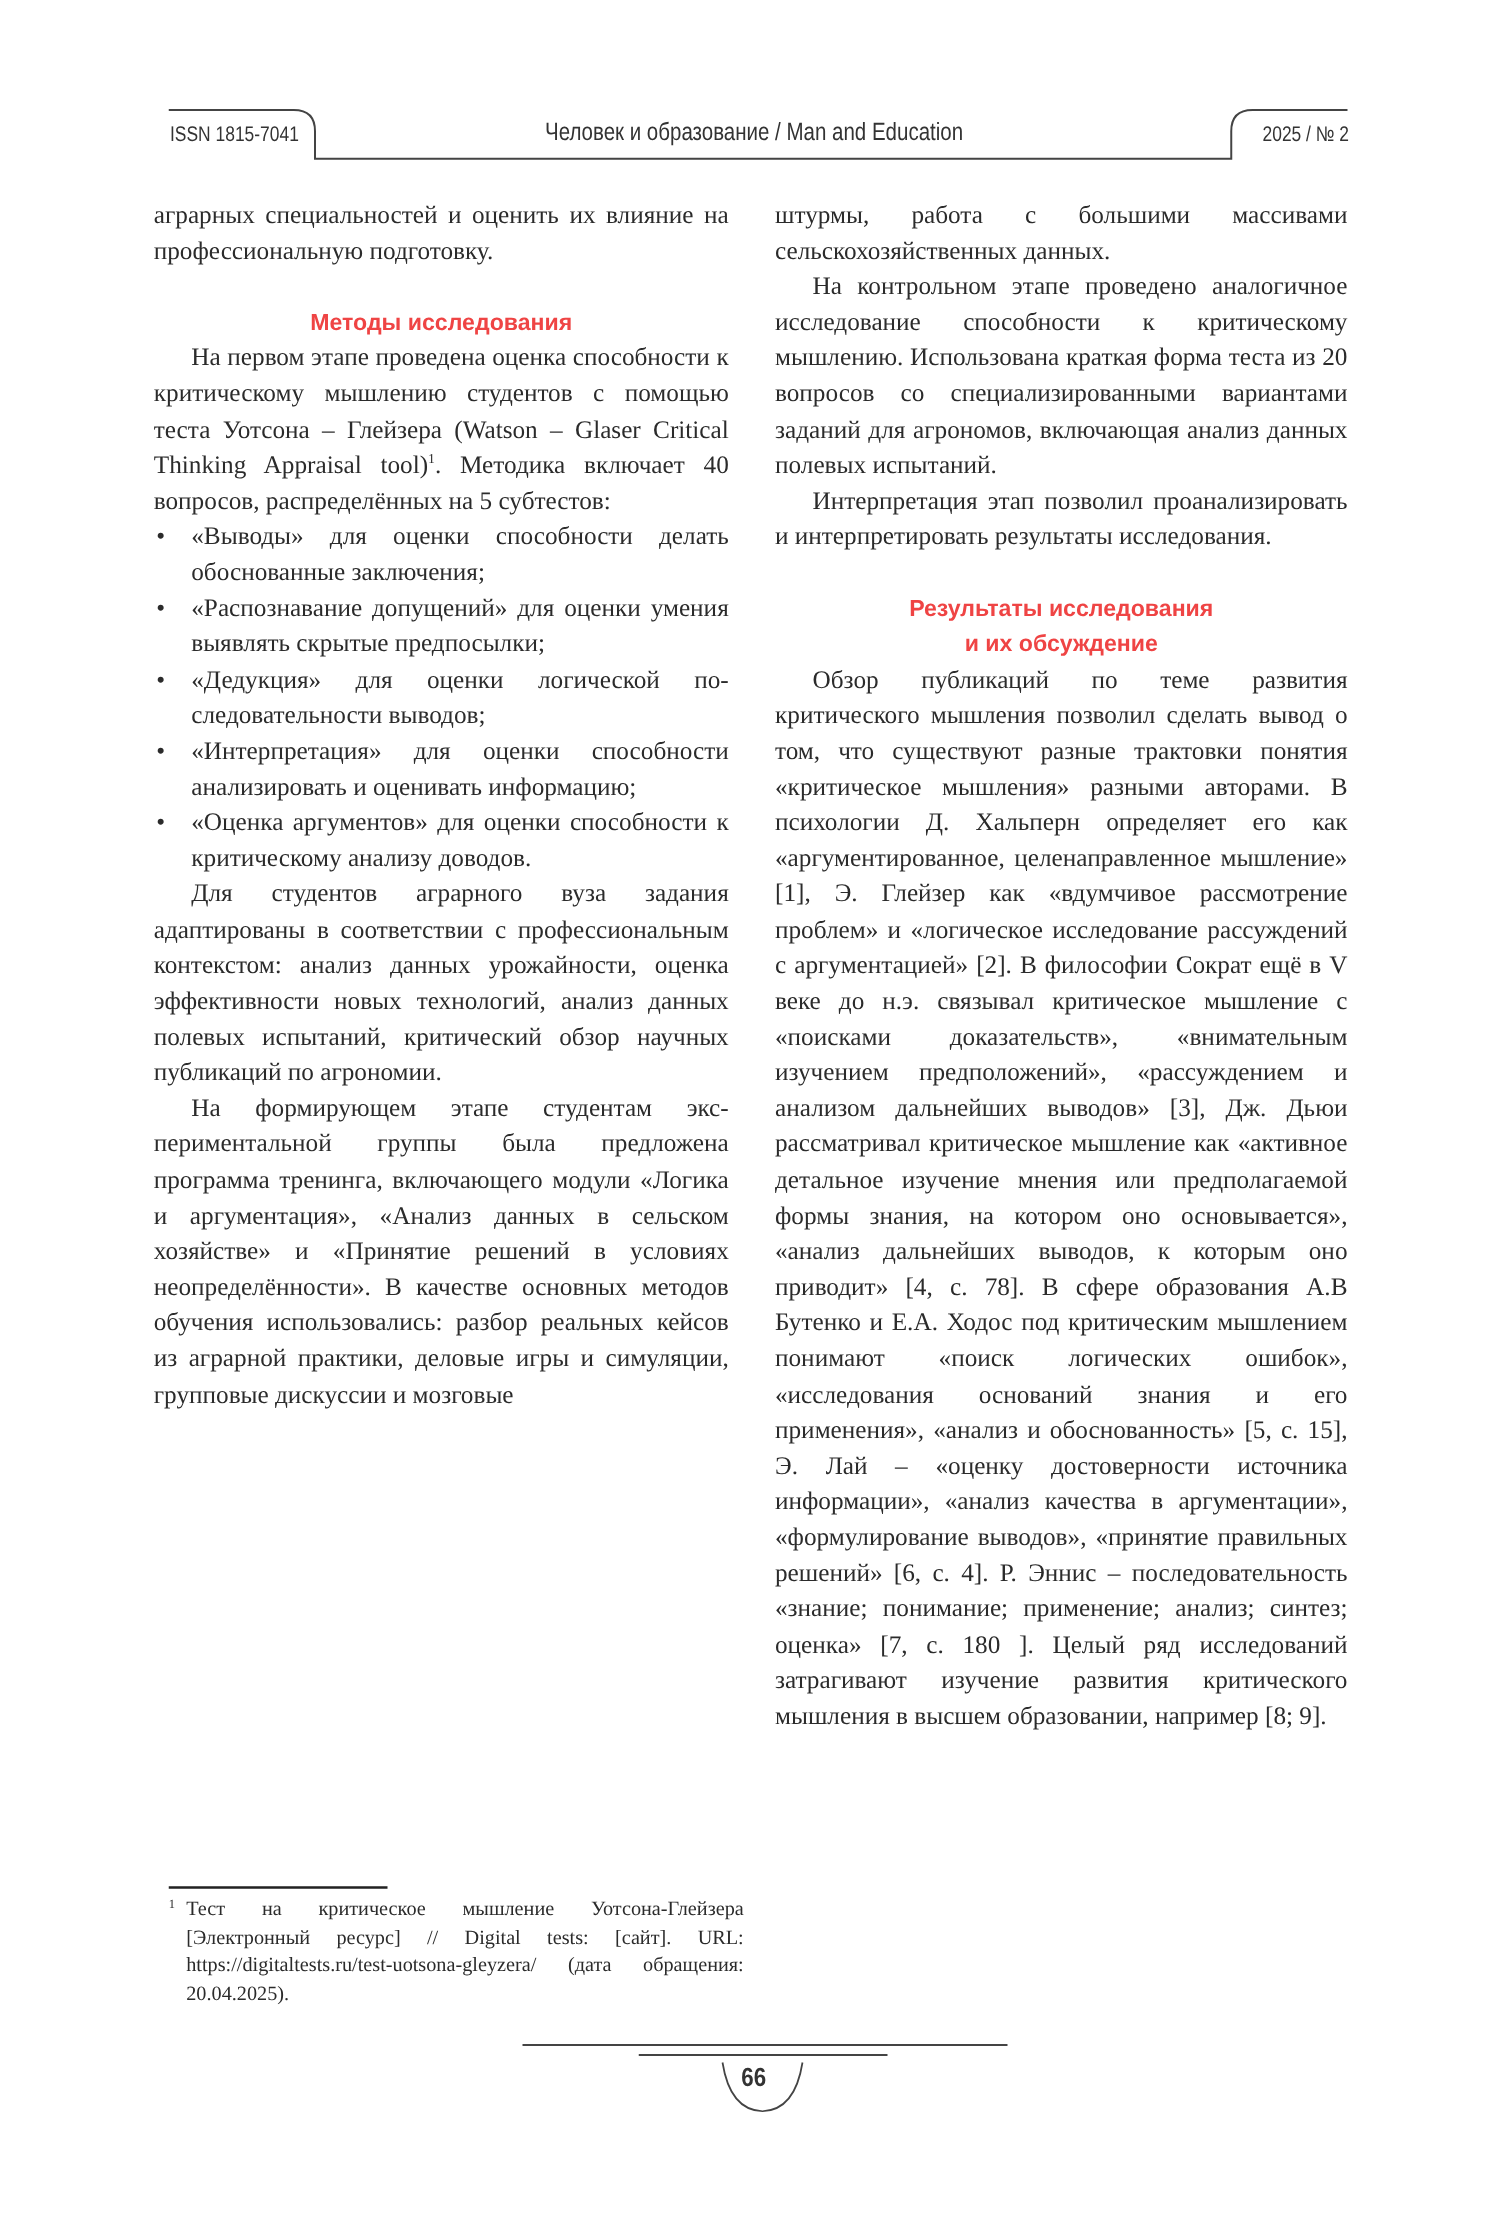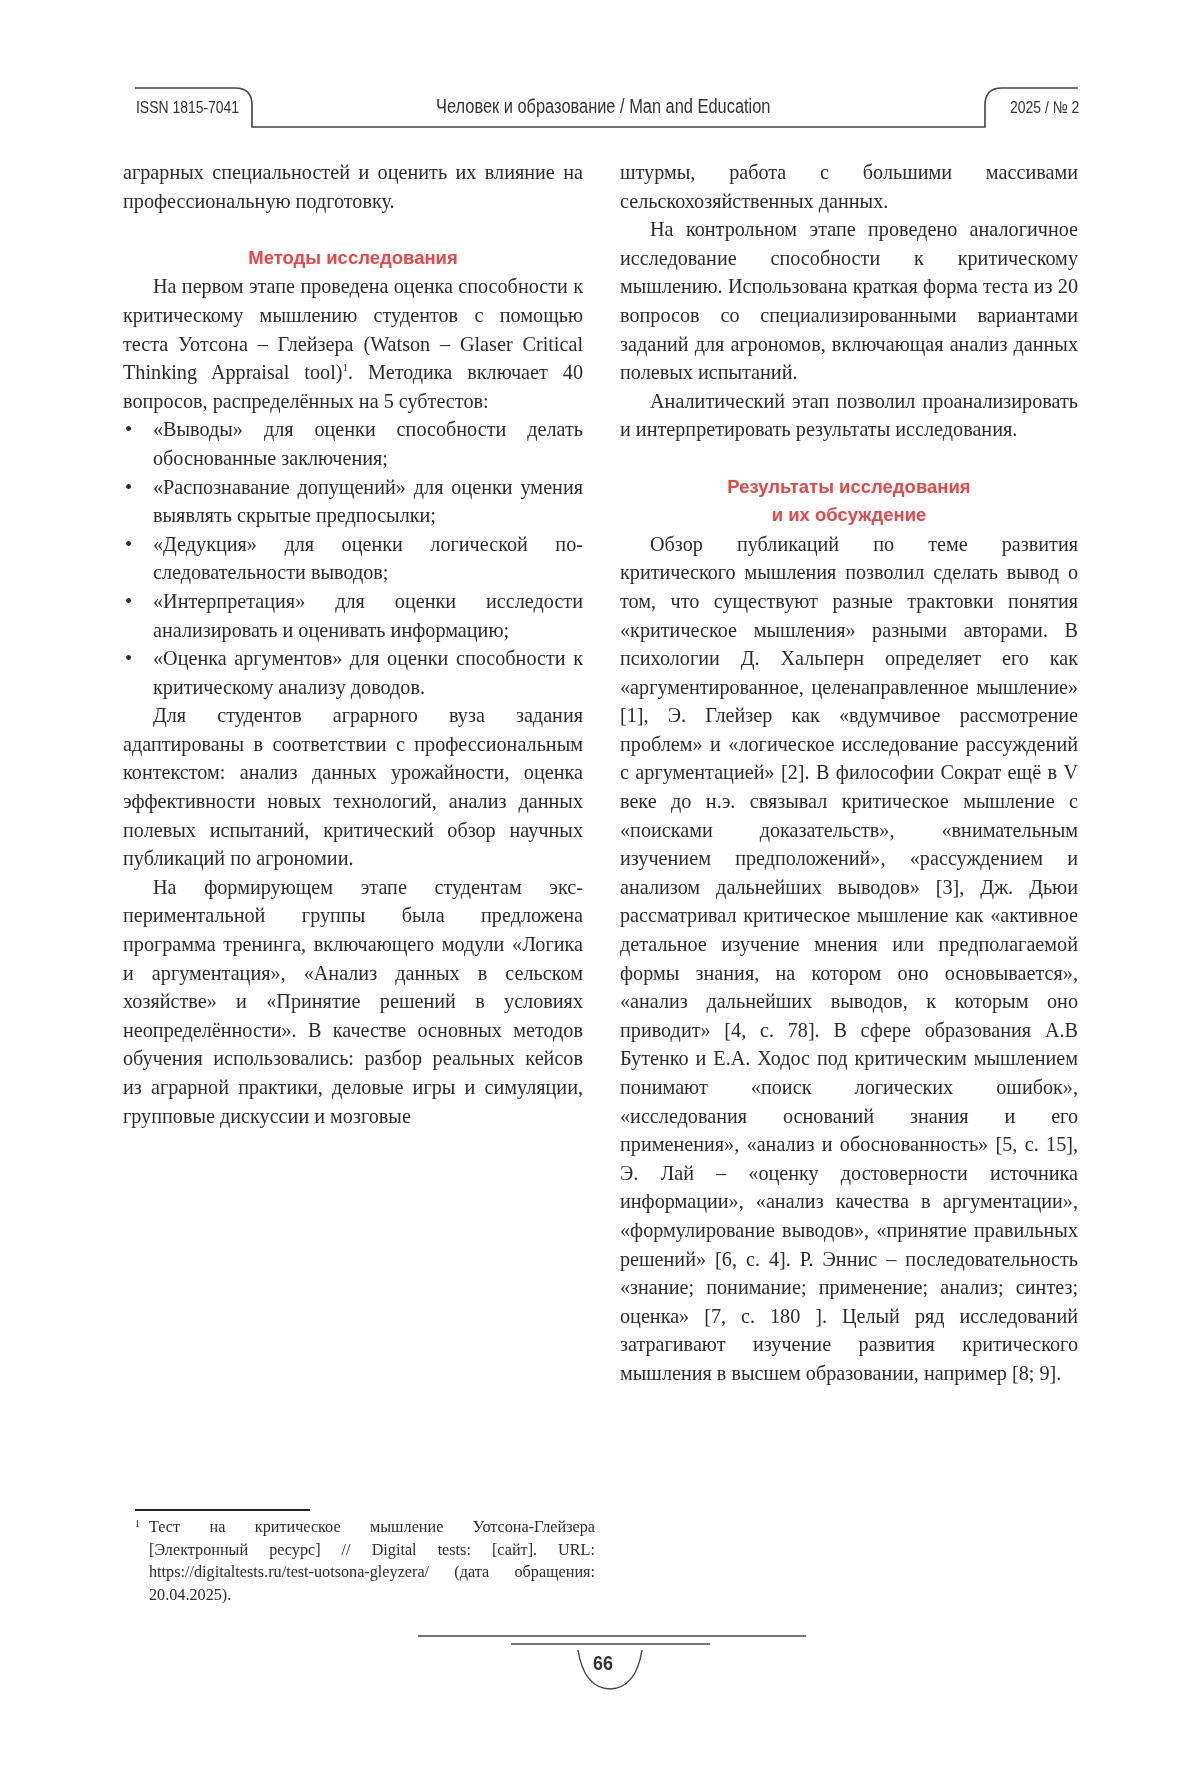--- a/index.html
+++ b/index.html
@@ -45,37 +45,37 @@
 
 <div class="col col-left">
   <p class="p">аграрных специальностей и оценить их влияние на профессиональную подготовку.</p>
   <div class="gap"></div>
   <h2 class="h">Методы исследования</h2>
   <p class="p indent"><span>На первом этапе проведена оценка спо­собности к критическому мышлению сту­дентов с помощью теста Уотсона – Глейзера (Watson – Glaser Critical Thinking Appraisal tool)</span><sup>1</sup><span>. Методика включает 40 вопросов, распределённых на 5 субтестов:</span></p>
   <ul class="bullets">
     <li><span class="bullet-dot">•</span><span>«Выводы» для оценки способности де­лать обоснованные заключения;</span></li>
     <li><span class="bullet-dot">•</span><span>«Распознавание допущений» для оцен­ки умения выявлять скрытые предпо­сылки;</span></li>
     <li><span class="bullet-dot">•</span><span>«Дедукция» для оценки логической по­следовательности выводов;</span></li>
-    <li><span class="bullet-dot">•</span><span>«Интерпретация» для оценки исследо­сти анализировать и оценивать инфор­мацию;</span></li>
+    <li><span class="bullet-dot">•</span><span>«Интерпретация» для оценки способно­сти анализировать и оценивать инфор­мацию;</span></li>
     <li><span class="bullet-dot">•</span><span>«Оценка аргументов» для оценки спо­собности к критическому анализу дово­дов.</span></li>
   </ul>
   <p class="p indent">Для студентов аграрного вуза задания адаптированы в соответствии с професси­ональным контекстом: анализ данных уро­жайности, оценка эффективности новых технологий, анализ данных полевых испы­таний, критический обзор научных публи­каций по агрономии.</p>
   <p class="p indent">На формирующем этапе студентам экс­периментальной группы была предложена программа тренинга, включающего модули «Логика и аргументация», «Анализ дан­ных в сельском хозяйстве» и «Принятие решений в условиях неопределённости». В качестве основных методов обучения ис­пользовались: разбор реальных кейсов из аграрной практики, деловые игры и симу­ляции, групповые дискуссии и мозговые</p>
 </div>
 
 <div class="fn-rule"></div>
 <div class="footnote">
   <span class="fn-mark">1</span>
   <div class="fn-text">Тест на критическое мышление Уотсона-Глейзера [Электронный ресурс] // Digital tests: [сайт]. URL: https://digitaltests.ru/test-uotsona-gleyzera/ (дата обра­щения: 20.04.2025).</div>
 </div>
 
 <div class="col col-right">
   <p class="p">штурмы, работа с большими массивами сельскохозяйственных данных.</p>
   <p class="p indent">На контрольном этапе проведено анало­гичное исследование способности к крити­ческому мышлению. Использована краткая форма теста из 20 вопросов со специализи­рованными вариантами заданий для агро­номов, включающая анализ данных поле­вых испытаний.</p>
-  <p class="p indent">Аналитический этап позволил проана­лизировать и интерпретировать результа­ты исследования.</p>
+  <p class="p indent">Интерпретация этап позволил проана­лизировать и интерпретировать результа­ты исследования.</p>
   <div class="gap"></div>
   <h2 class="h"><span>Результаты исследования</span><br><span>и их обсуждение</span></h2>
   <p class="p indent">Обзор публикаций по теме развития критического мышления позволил сде­лать вывод о том, что существуют разные трактовки понятия «критическое мыш­ления» разными авторами. В психологии Д. Хальперн определяет его как «аргумен­тированное, целенаправленное мышление» [1], Э. Глейзер как «вдумчивое рассмотре­ние проблем» и «логическое исследование рассуждений с аргументацией» [2]. В фи­лософии Сократ ещё в V веке до н.э. свя­зывал критическое мышление с «поисками доказательств», «внимательным изучением предположений», «рассуждением и анали­зом дальнейших выводов» [3], Дж. Дьюи рассматривал критическое мышление как «активное детальное изучение мнения или предполагаемой формы знания, на кото­ром оно основывается», «анализ дальней­ших выводов, к которым оно приводит» [4, с. 78]. В сфере образования А.В Бутенко и Е.А. Ходос под критическим мышлени­ем понимают «поиск логических ошибок», «исследования оснований знания и его применения», «анализ и обоснованность» [5, с. 15], Э. Лай – «оценку достоверности источника информации», «анализ качества в аргументации», «формулирование вы­водов», «принятие правильных решений» [6, с. 4]. Р. Эннис – последовательность «знание; понимание; применение; анализ; синтез; оценка» [7, с. 180 ]. Целый ряд ис­следований затрагивают изучение разви­тия критического мышления в высшем об­разовании, например [8; 9].</p>
 </div>
 
 <svg class="footer-svg" width="1200" height="80">
   <line x1="418" y1="16" x2="806" y2="16" stroke="#444" stroke-width="1.6"></line>
   <line x1="511" y1="24" x2="710" y2="24" stroke="#444" stroke-width="1.6"></line>
   <path d="M578 30 Q584 68 610 69 Q636 68 642 30" fill="none" stroke="#444" stroke-width="1.4"></path>
 </svg>

